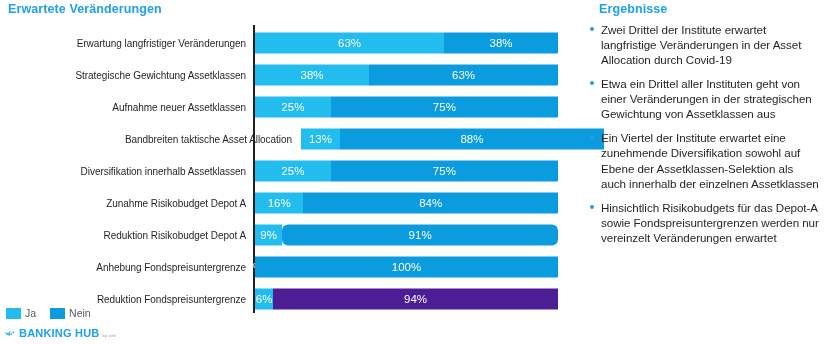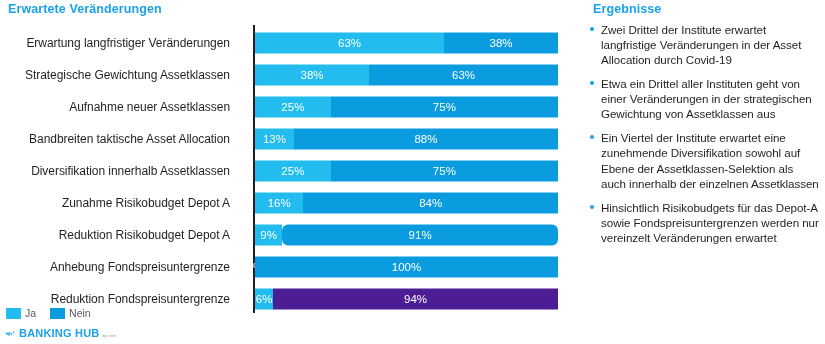--- a/index.html
+++ b/index.html
@@ -55,24 +55,24 @@
 
   .row {
     position: absolute;
     left: 0;
     width: 570px;
     height: 30px;
   }
 
   .row-label {
     position: absolute;
-    right: 340px;   
+    right: 324px;   
     top: 50%;
     transform: translateY(-50%);
-    font-size: 12px;
+    font-size: 10px;
     color: #231f20;
     white-space: nowrap;
     text-align: center;
     letter-spacing: -0.05px;
   }
 
   .bar {
     position: absolute;
     left: 255px;
     top: 50%;
@@ -149,21 +149,21 @@
     left: 585px;
     top: 0;
     width: 240px;
     height: 344px;
     padding-top: 2px;
   }
   #results-title {
     font-size: 12.5px;
     font-weight: bold;
     color: #1da1e8;
-    margin: 0 0 6px 8px;
+    margin: 0 0 6px 14px;
     letter-spacing: 0.1px;
   }
   #results-list {
     list-style: none;
     margin: 0;
     padding: 0 4px 0 3px;
   }
   #results-list li {
     position: relative;
     padding-left: 13px;
@@ -219,21 +219,21 @@
         <div class="row-label">Aufnahme neuer Assetklassen</div>
         <div class="bar">
           <div class="seg seg-ja" style="width: 25%; background: rgb(34, 189, 238);">
             <span class="seg-val">25%</span>
           </div>
           <div class="seg seg-nein" style="width: 75%; background: rgb(11, 156, 224);">
             <span class="seg-val">75%</span>
           </div>
         </div>
       </div>
-      <div class="row" style="top: 99.15px;">
+      <div class="row" style="top: 99.15px; margin-left: 46px;">
         <div class="row-label">Bandbreiten taktische Asset Allocation</div>
         <div class="bar">
           <div class="seg seg-ja" style="width: 13%; background: rgb(34, 189, 238);">
             <span class="seg-val">13%</span>
           </div>
           <div class="seg seg-nein" style="width: 88%; background: rgb(11, 156, 224);">
             <span class="seg-val">88%</span>
           </div>
         </div>
       </div>

